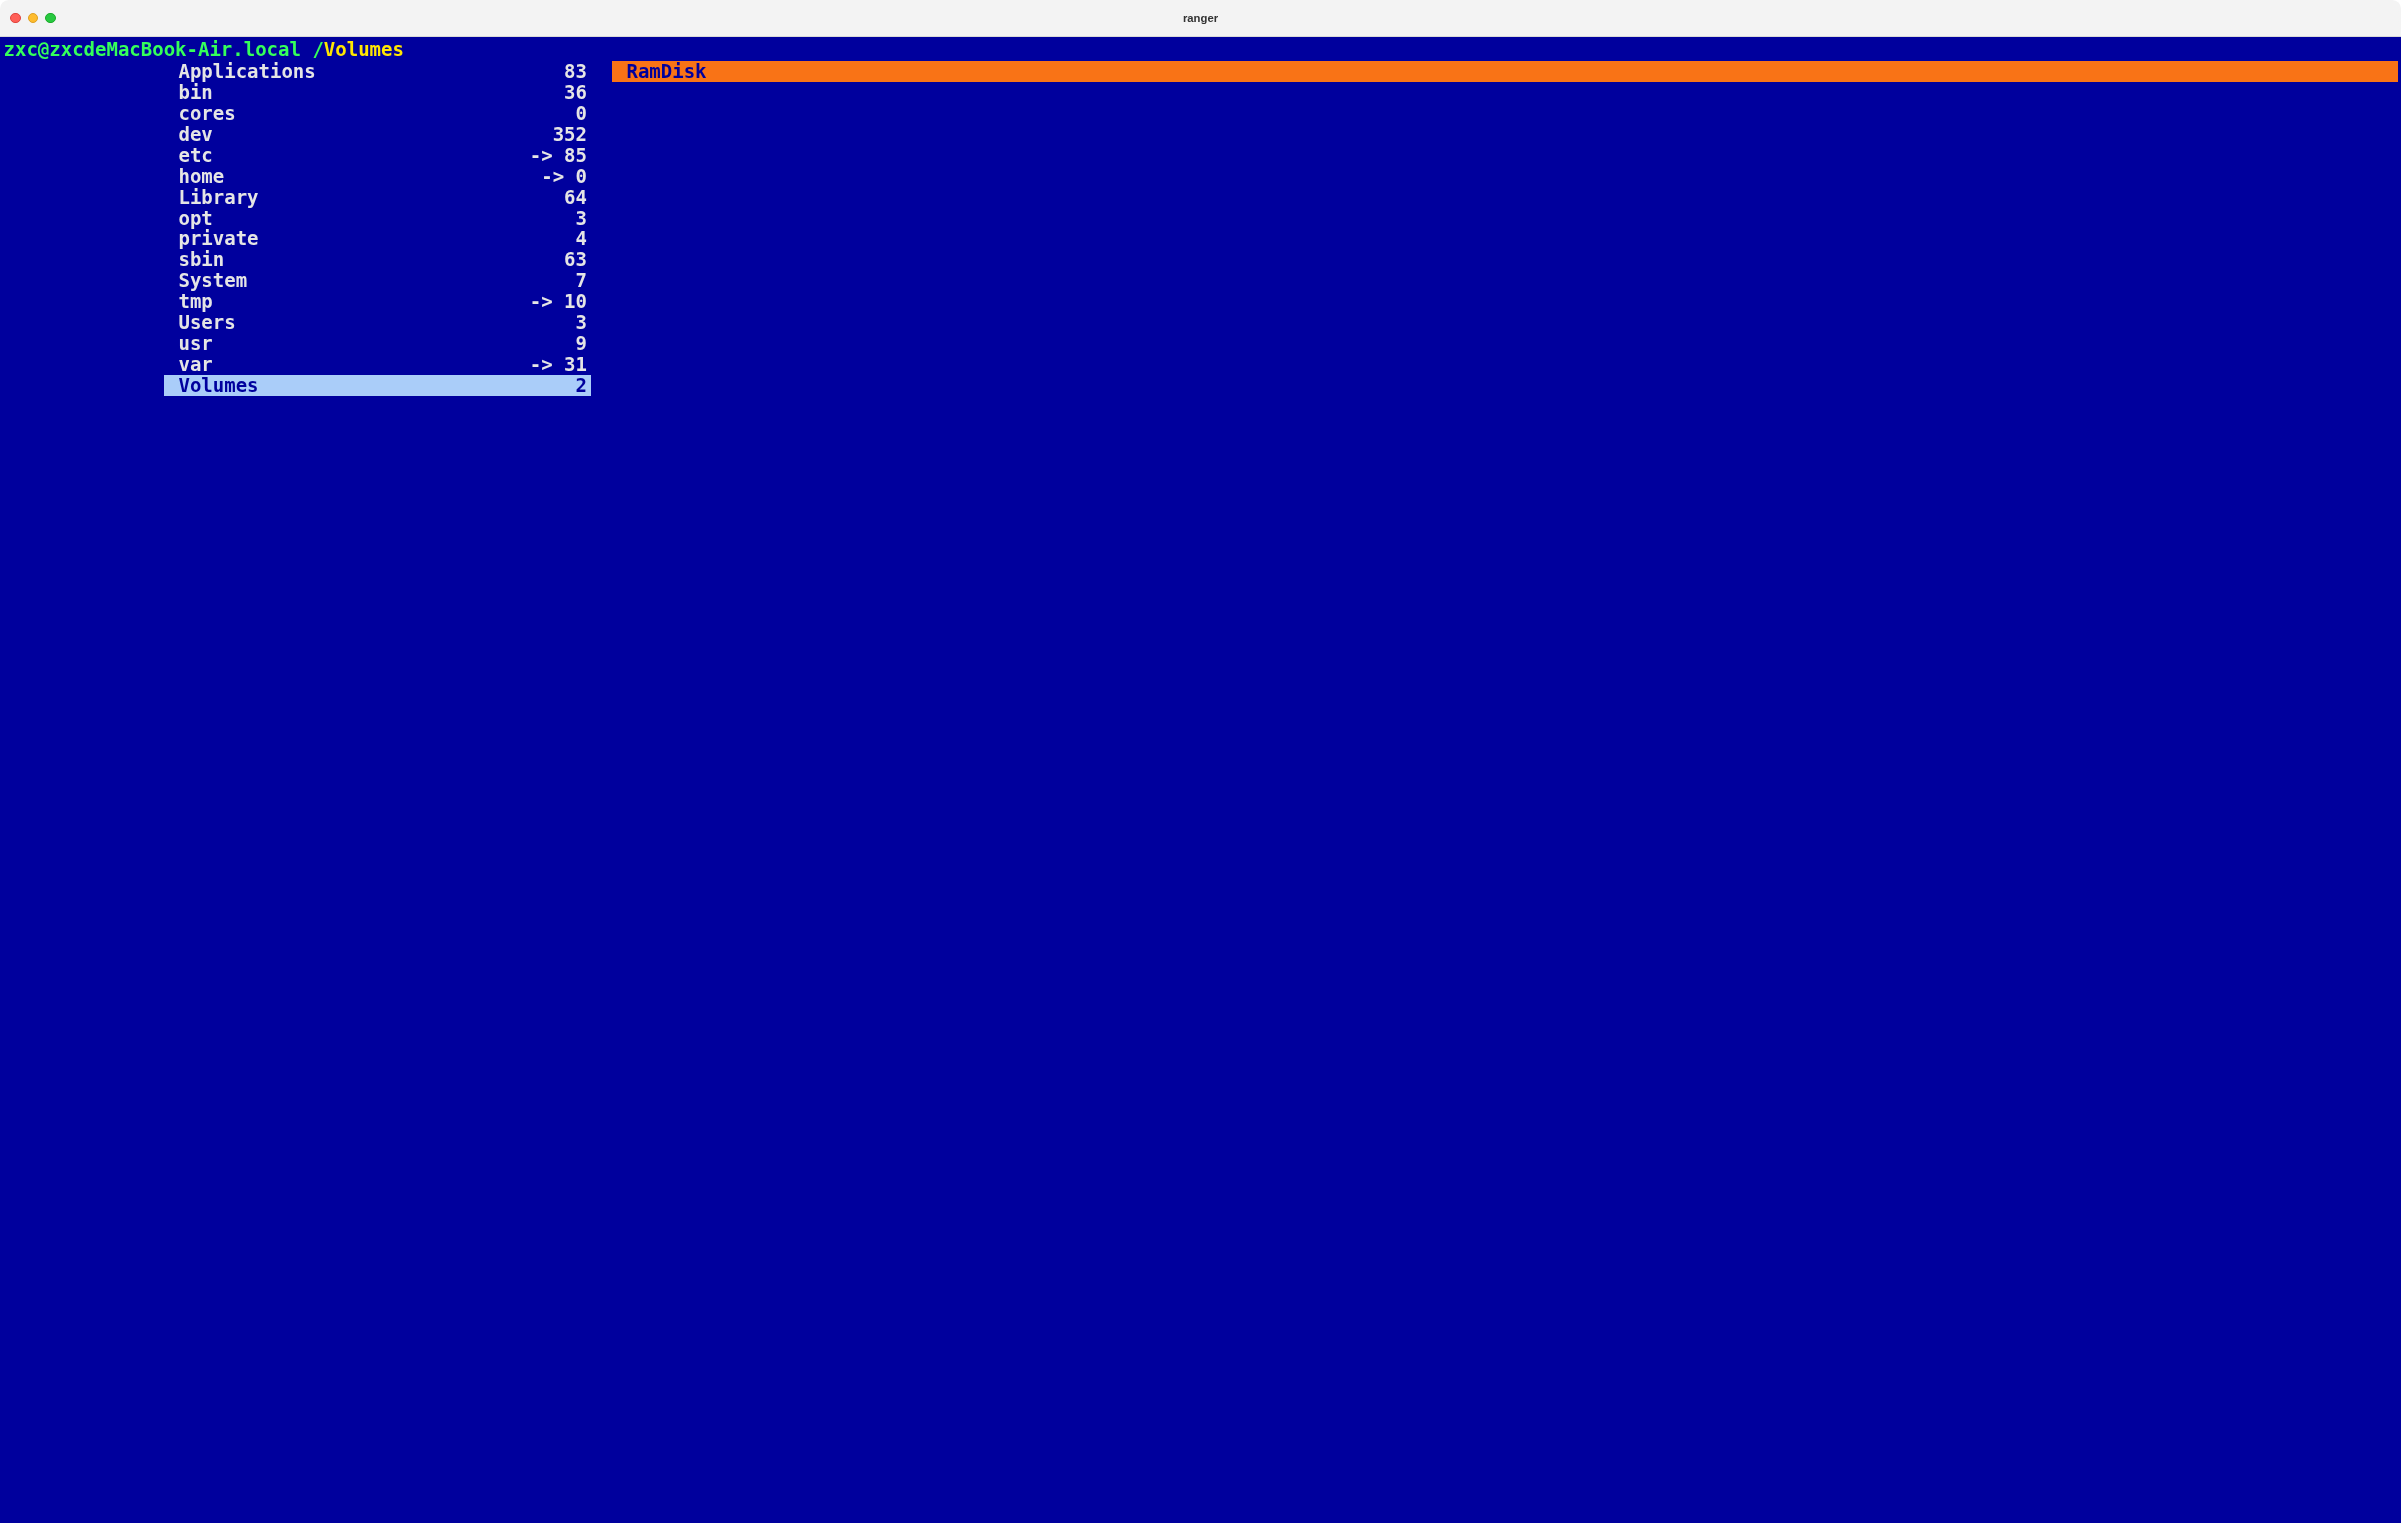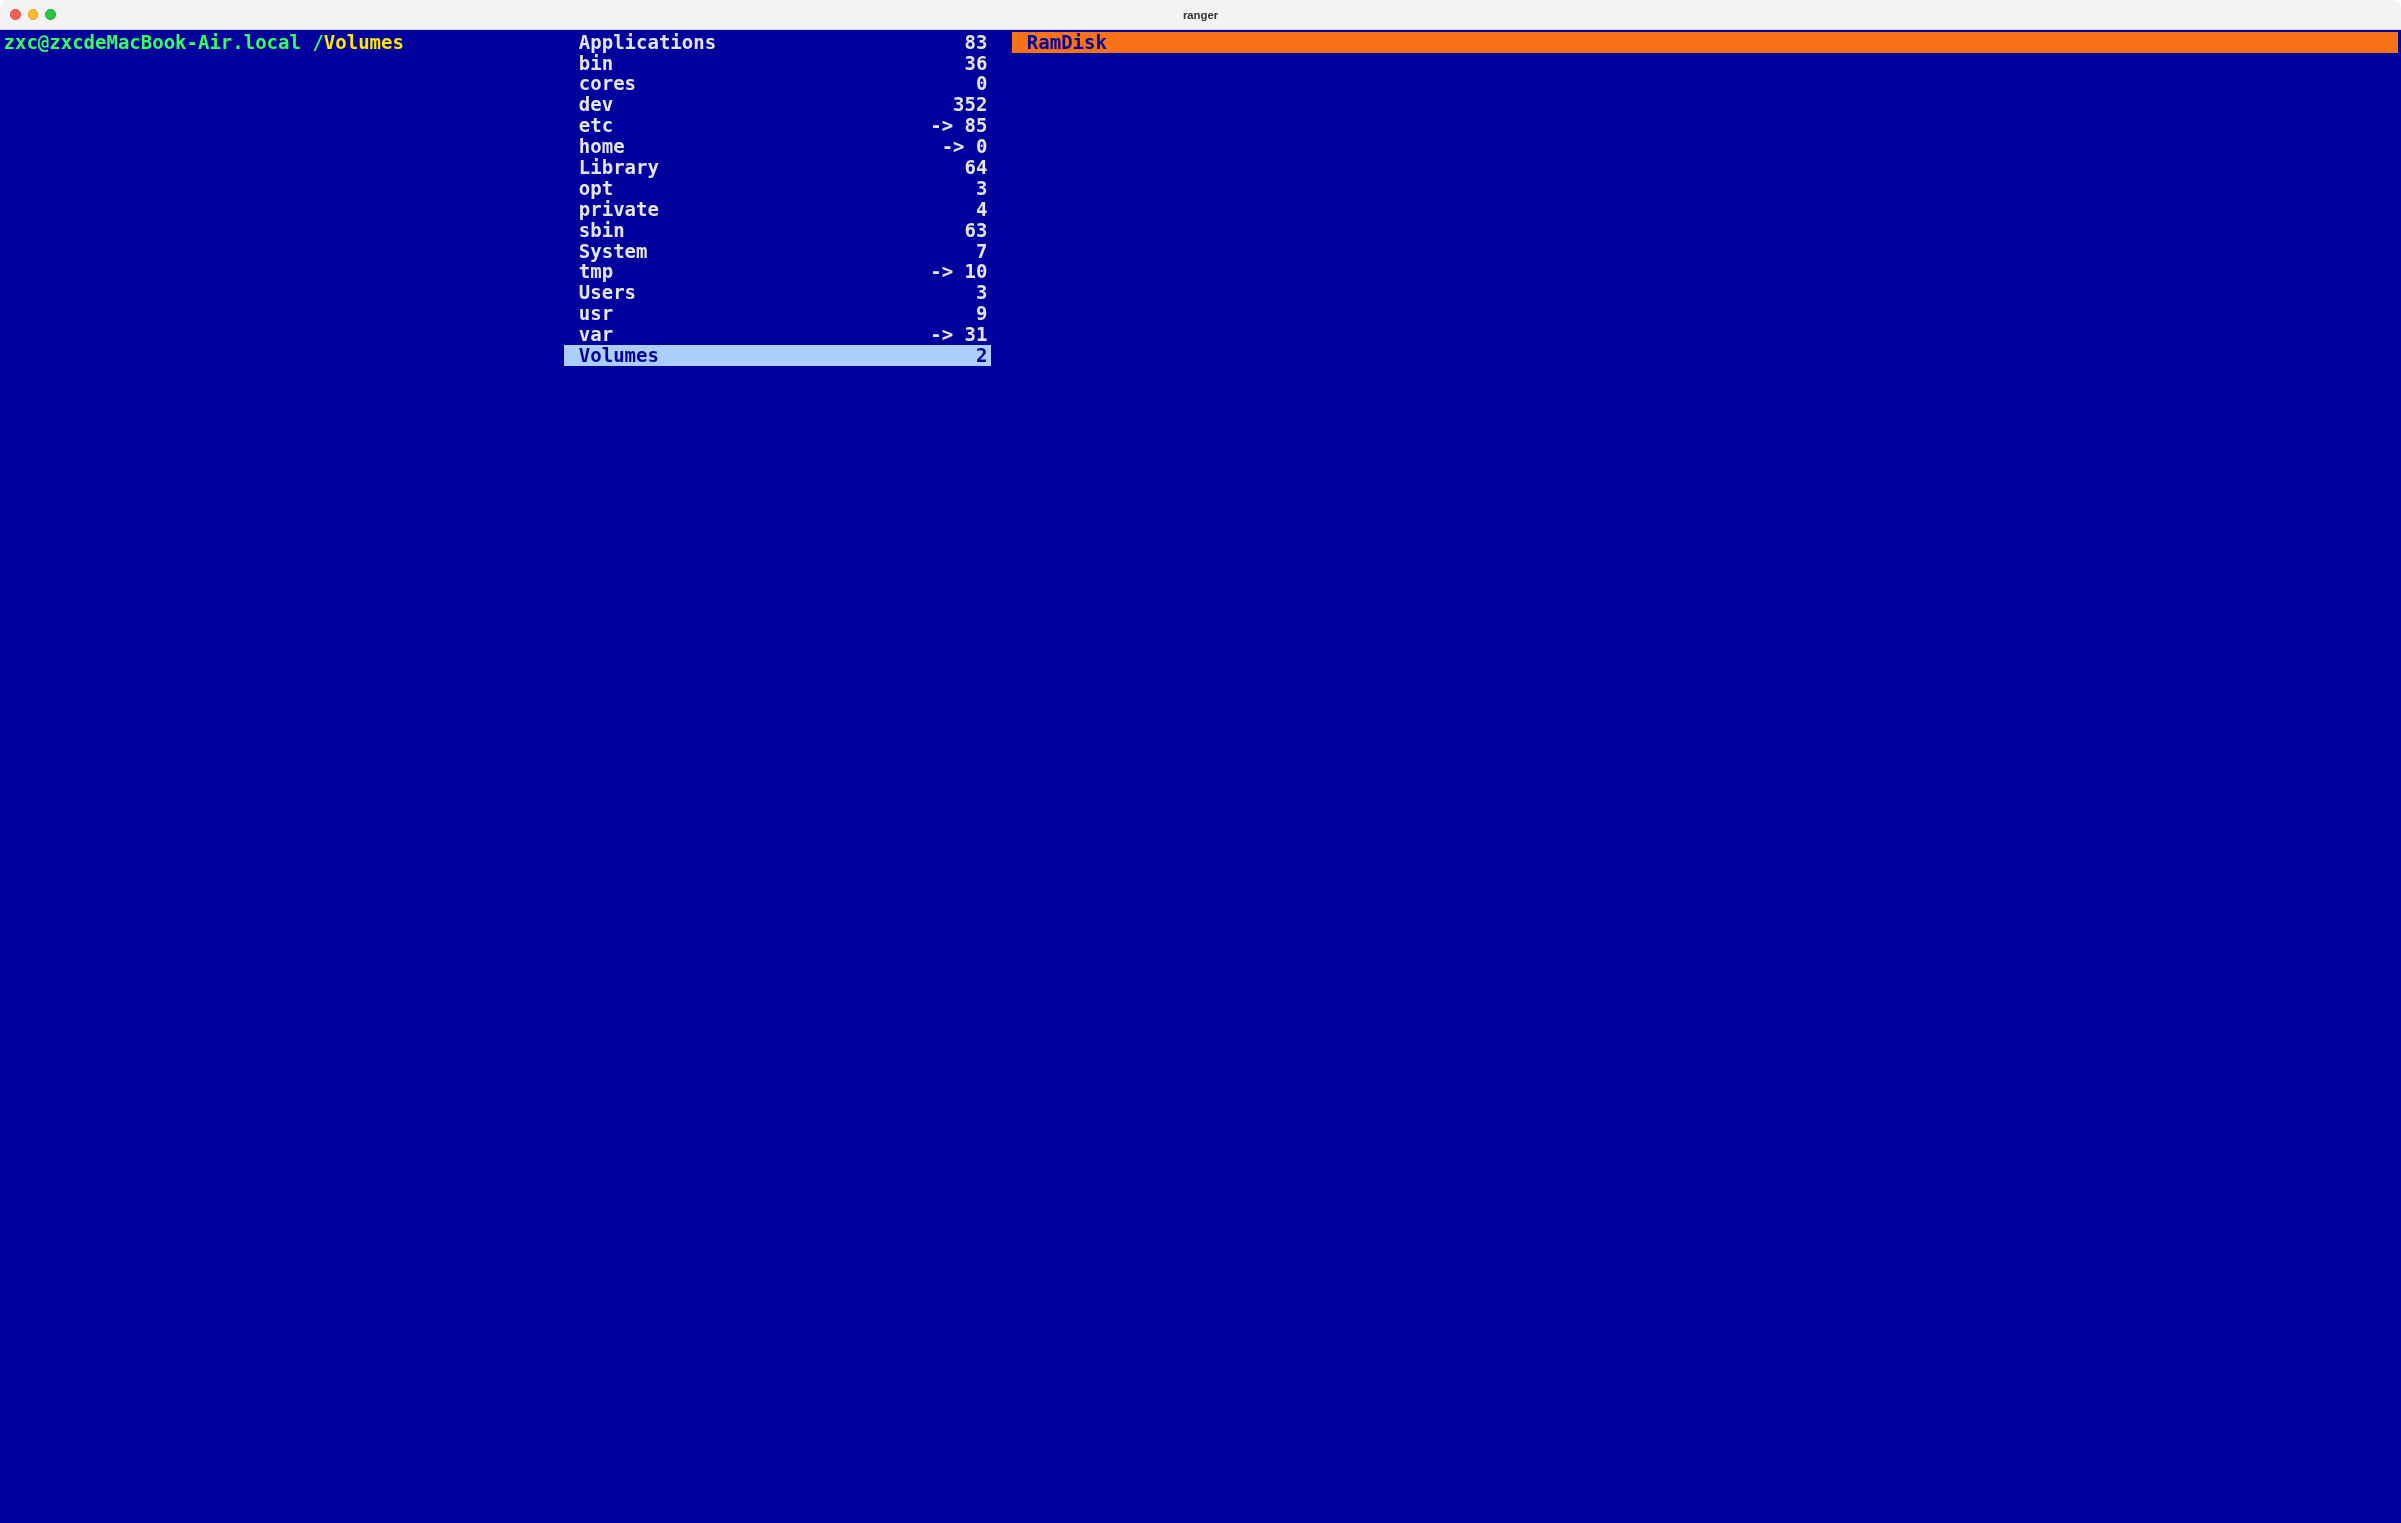--- a/index.html
+++ b/index.html
@@ -7,21 +7,21 @@
   body {
     font-family: "Menlo", "Monaco", "Consolas", monospace;
     background: #ffffff;
     display: flex;
     flex-direction: column;
     height: 100vh;
     overflow: hidden;
   }
   
   .titlebar {
-    height: 30px;
+    height: 37px;
     background: #f3f3f3;
     border-bottom: 0.9px solid #d9d9d9;
     border-top-left-radius: 8.7px;
     border-top-right-radius: 8.7px;
     display: flex;
     align-items: center;
     position: relative;
   }
   .traffic-lights {
     display: flex;
@@ -47,21 +47,21 @@
   
   .terminal {
     flex: 1;
     background: #00009d;
     color: #5a8cff;
     font-size: 19px;
     line-height: 1.1;
     font-weight: bold;
     padding: 1.7px 3.5px;
     display: flex;
-    flex-direction: row;
+    flex-direction: column;
     white-space: pre;
     overflow: hidden;
   }
   .header-line {
     display: flex;
     gap: 0;
     padding-bottom: 1.7px;
   }
   .user-host { color: #35ff5a; font-weight: bold; }
   .path-current { color: #ffe600; font-weight: bold; }

